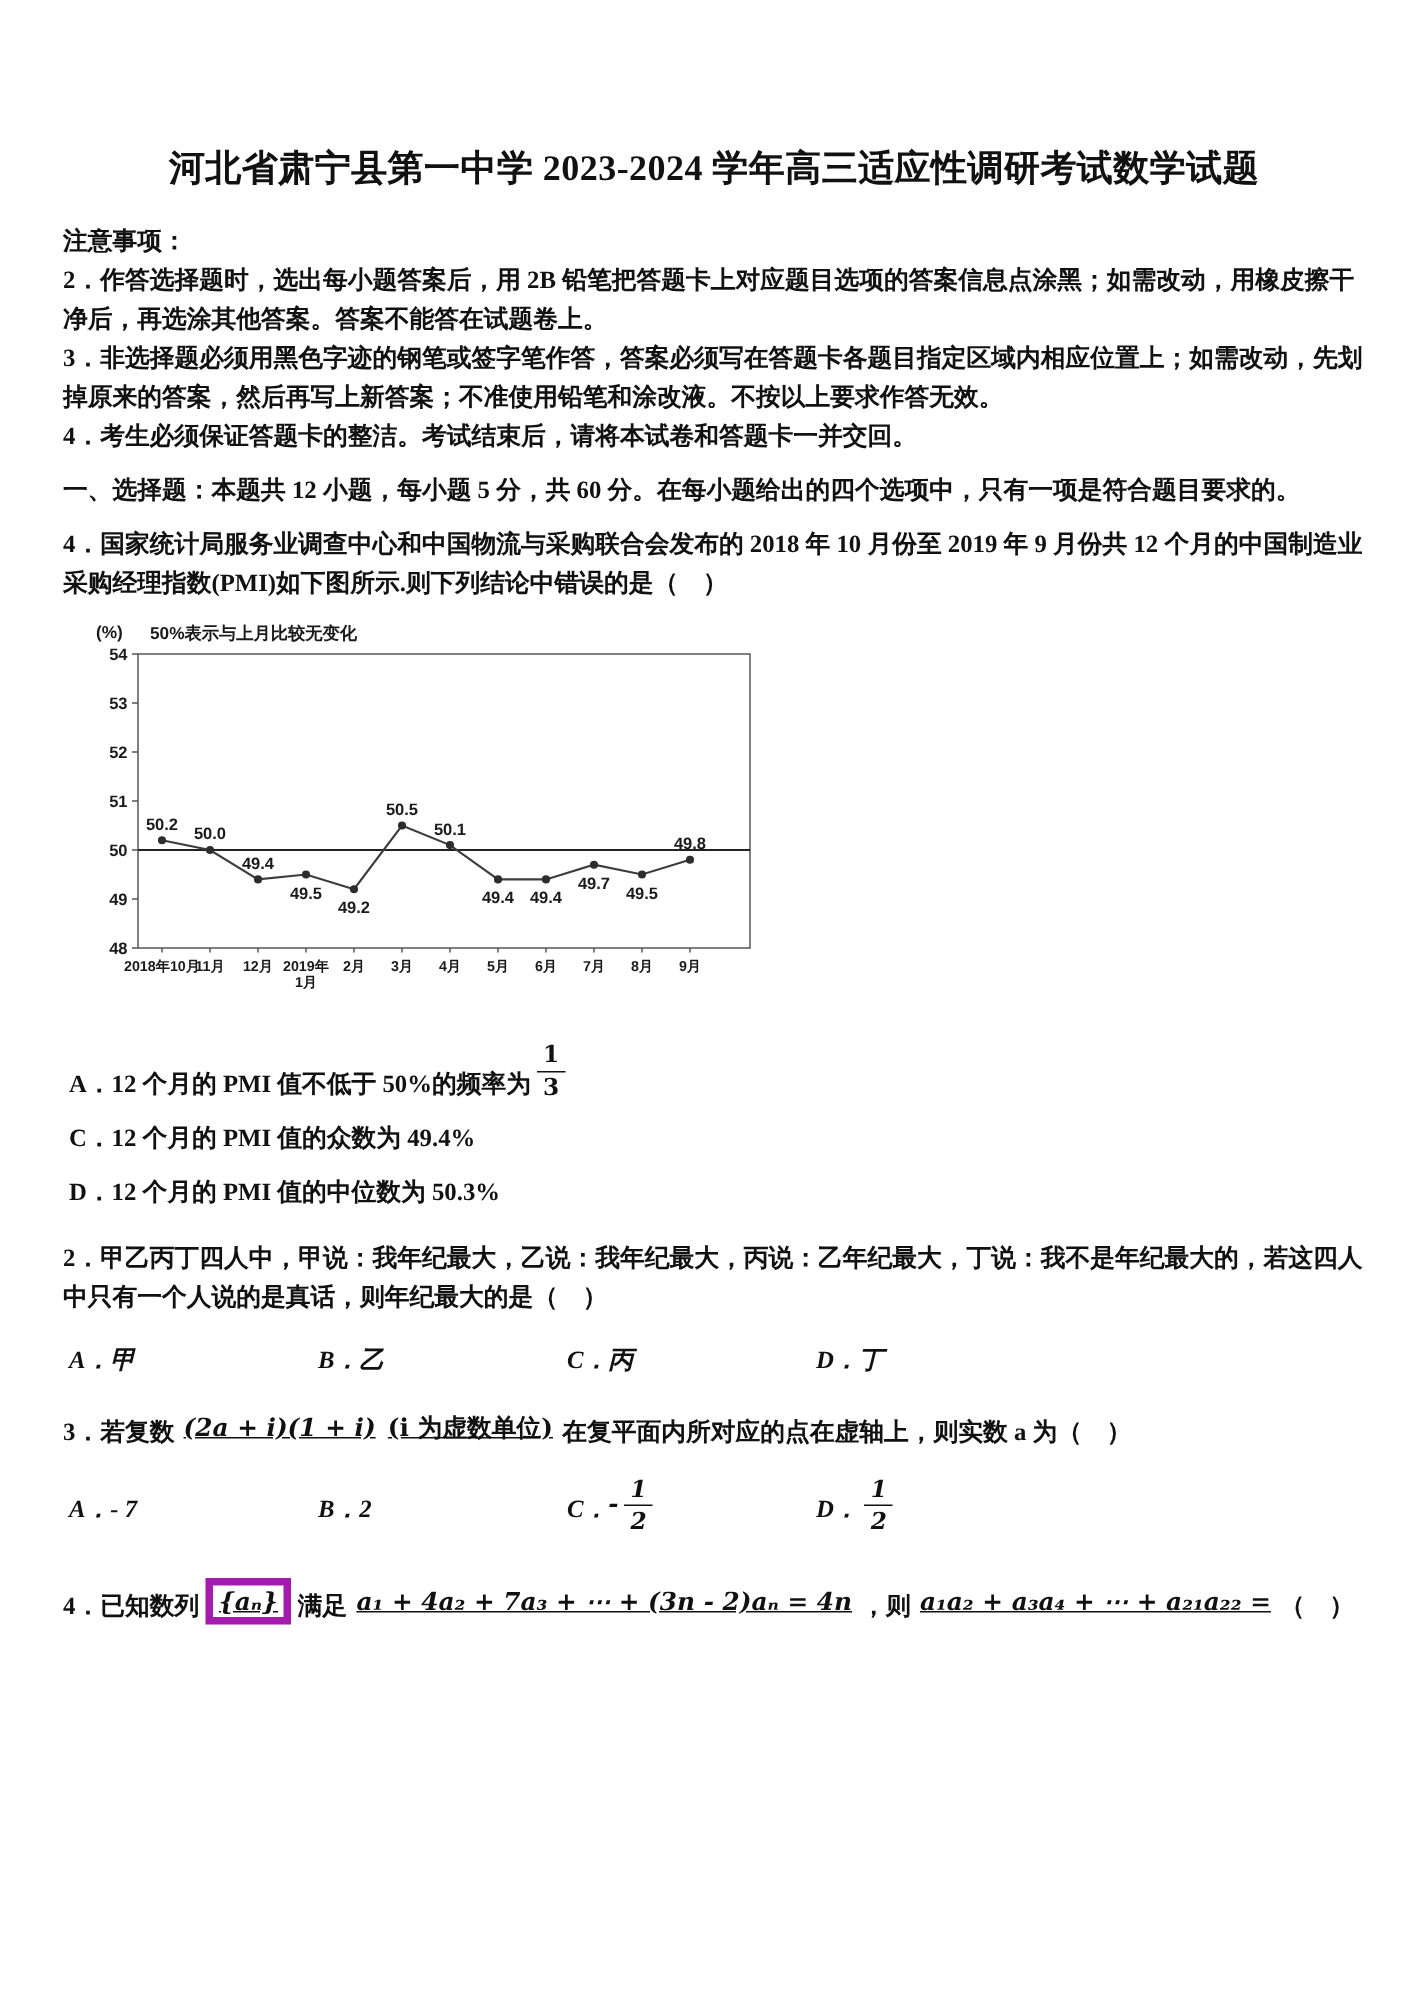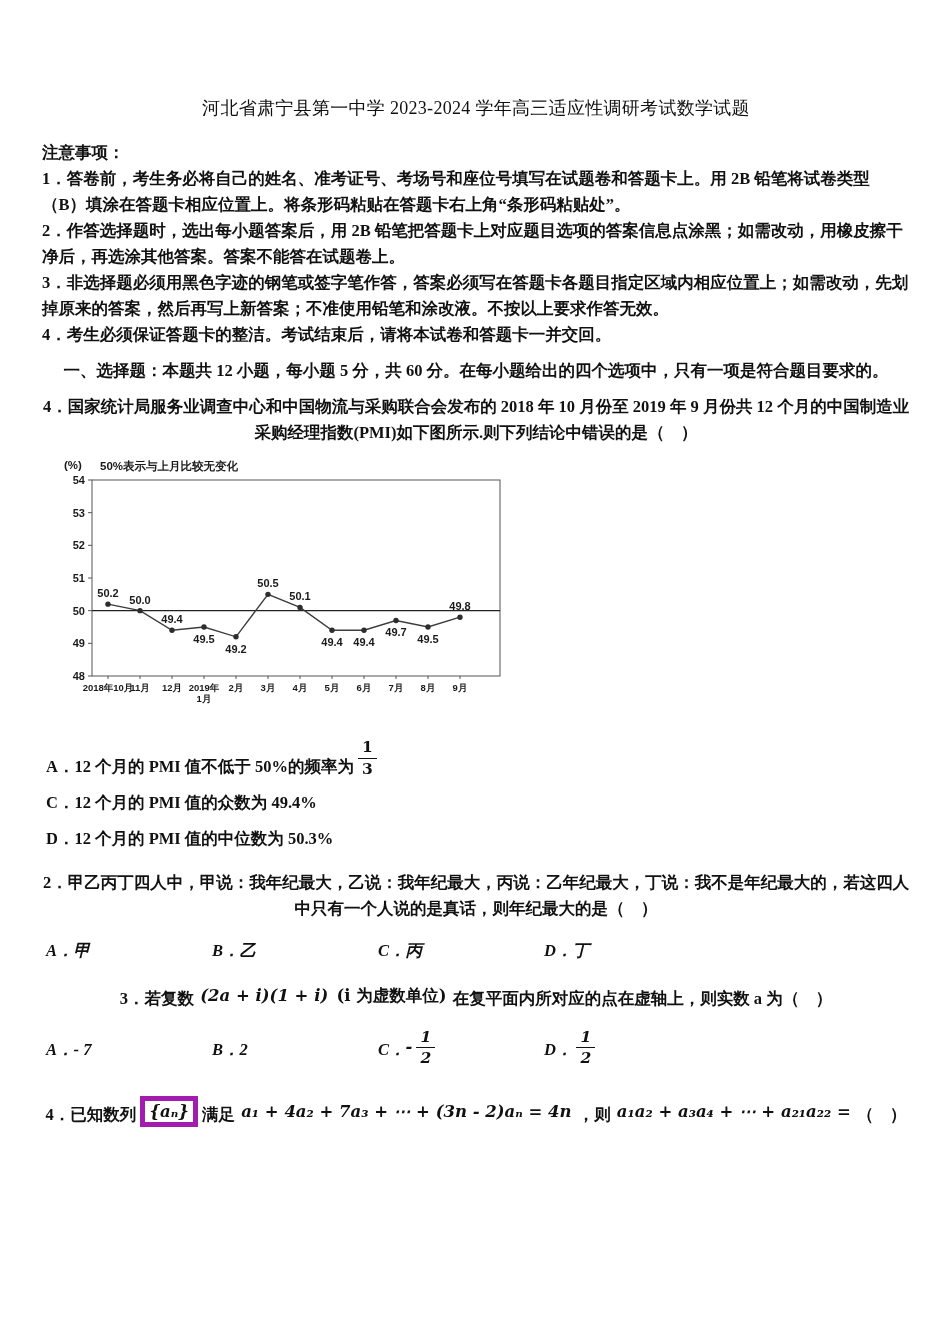--- a/index.html
+++ b/index.html
@@ -8,34 +8,34 @@
     width: 950px;
     min-height: 1344px;
     margin: 0 auto;
     background: #ffffff;
     padding: 96px 40px 40px 42px;
     font-family: "Liberation Serif", "DejaVu Serif", serif;
     color: #111;
     font-weight: 600;
   }
   .title {
-    font-size: 18px;
-    font-weight: 400;
+    font-size: 24px;
+    font-weight: 700;
     text-align: center;
     margin: 0 0 20px 0;
     letter-spacing: 0.3px;
   }
   .notice-heading, .notice p, .q, .section-heading, .opt, .opt-row {
     font-size: 16.5px;
     line-height: 26px;
   }
   .notice p { margin: 0; }
   .notice-heading { margin: 0; }
   .section-heading { margin: 16px 0 6px 0; }
-  .q { margin: 10px 0 0 0; text-align: center; }
+  .q { margin: 10px 0 0 0; }
   .q2 { margin-top: 18px; }
   .q3 { margin-top: 20px; }
   .q4 { margin-top: 28px; }
   .chart-wrap { margin: 8px 0 4px 16px; width: 452px; height: 268px; }
   .opt { margin: 10px 0 0 4px; }
   .opt-a { margin-top: 12px; display: flex; align-items: flex-end; min-height: 46px; }
   .opt-row { display: flex; align-items: center; margin: 14px 0 4px 4px; min-height: 30px; font-style: italic; }
   .opt-cell { width: 166px; display: inline-flex; align-items: center; }
   .opt-cell:last-child { width: auto; }
   .frac {
@@ -51,36 +51,36 @@
   }
   .frac .num { display: block; padding: 1px 4px 2px 4px; border-bottom: 1.4px solid #111; }
   .frac .den { display: block; padding: 2px 4px 0 4px; }
   .math {
     font-family: "DejaVu Serif", serif;
     font-style: italic;
     position: relative;
     top: -3px;
     padding: 0 2px;
     white-space: nowrap;
+    text-decoration: underline;
   }
   .math-note { font-style: normal; }
   .seq-box { border: 5px solid #a21caf; padding: 1px 4px; }
   .minus { position: relative; top: -3px; font-family: "DejaVu Serif", serif; }
   .tall-row { min-height: 48px; }
 </style>
 </head>
 <body>
 
 <div class="page">
 
   <h1 class="title">河北省肃宁县第一中学 2023-2024 学年高三适应性调研考试数学试题</h1>
 
   <div class="notice">
     <p class="notice-heading">注意事项：</p>
-    <p>1．答卷前，考生务必将自己的姓名、准考证号、考场号和座位号填写在试题卷和答题卡上。用 2B 铅笔将试卷类型（B）填涂在答题卡相应位置上。将条形码粘贴在答题卡右上角“条形码粘贴处”。</p>
     <p>2．作答选择题时，选出每小题答案后，用 2B 铅笔把答题卡上对应题目选项的答案信息点涂黑；如需改动，用橡皮擦干净后，再选涂其他答案。答案不能答在试题卷上。</p>
     <p>3．非选择题必须用黑色字迹的钢笔或签字笔作答，答案必须写在答题卡各题目指定区域内相应位置上；如需改动，先划掉原来的答案，然后再写上新答案；不准使用铅笔和涂改液。不按以上要求作答无效。</p>
     <p>4．考生必须保证答题卡的整洁。考试结束后，请将本试卷和答题卡一并交回。</p>
   </div>
 
   <p class="q section-heading">一、选择题：本题共 12 小题，每小题 5 分，共 60 分。在每小题给出的四个选项中，只有一项是符合题目要求的。</p>
 
   <p class="q">4．国家统计局服务业调查中心和中国物流与采购联合会发布的 2018 年 10 月份至 2019 年 9 月份共 12 个月的中国制造业采购经理指数(PMI)如下图所示.则下列结论中错误的是（　）</p>
 
   <div id="chart" class="chart-wrap"><svg viewBox="0 0 452 268" width="452" height="268" style="font-family: &quot;Liberation Sans&quot;, &quot;DejaVu Sans&quot;, sans-serif;">

